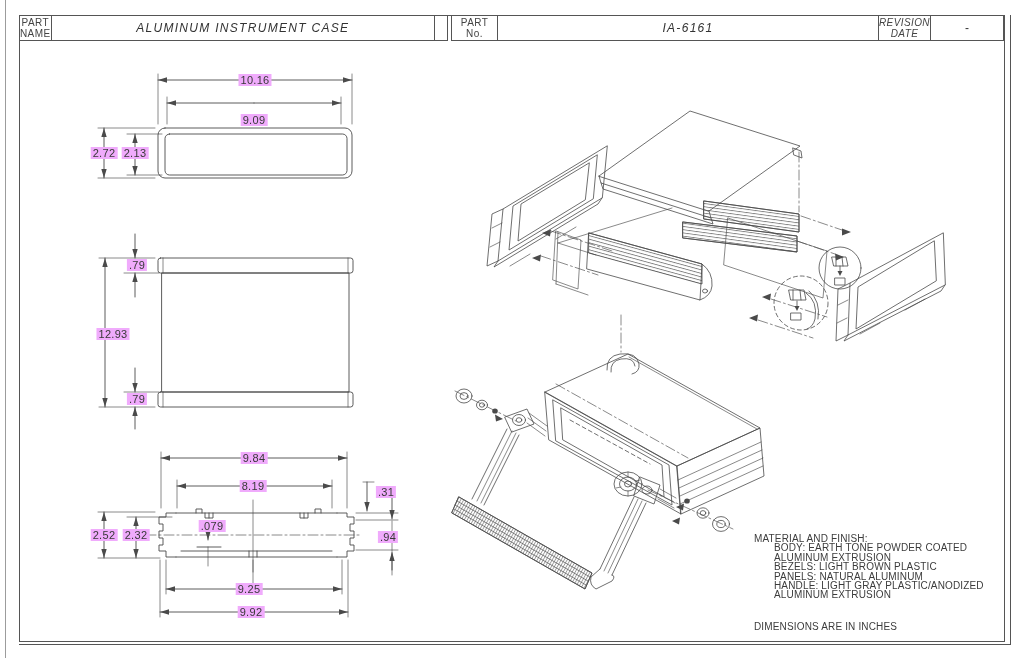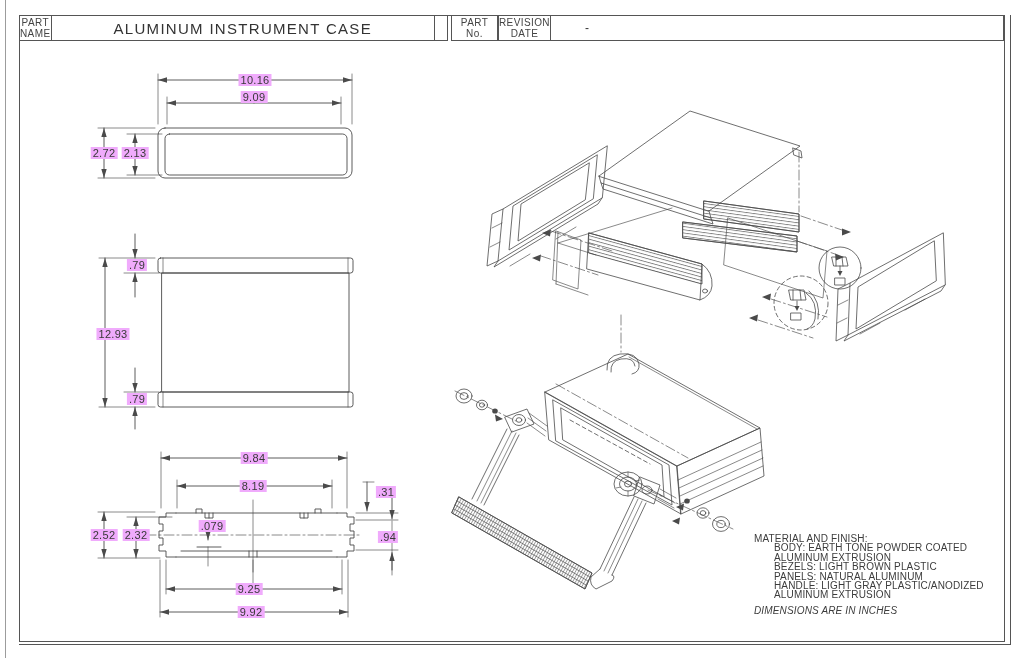--- a/index.html
+++ b/index.html
@@ -7,34 +7,34 @@
          font-family:"Liberation Sans",sans-serif;color:#3c3c3c;overflow:hidden;}
   .paper-edge{position:absolute;left:5px;top:0;width:1px;height:658px;background:#9c9c9c;}
   .frame{position:absolute;left:19px;top:15px;width:984px;height:625px;border:1px solid #555;}
   .frame2r{position:absolute;left:1010px;top:15px;width:1px;height:630px;background:#555;}
   .frame2b{position:absolute;left:19px;top:644px;width:992px;height:1px;background:#555;}
   .tb{position:absolute;top:15px;height:26px;border:1px solid #555;display:flex;background:#fff;box-sizing:border-box;}
   .tb-left{left:19px;width:429px;}
   .tb-right{left:451px;width:553px;}
   .tb .cell{display:flex;align-items:center;justify-content:center;box-sizing:border-box;height:100%;}
   .tb .lab{flex-direction:column;font-size:10px;line-height:1.12;letter-spacing:.4px;color:#444;}
-  .tb .val{flex:1;font-size:15px;letter-spacing:1.3px;color:#333;}
+  .tb .val{flex:1;font-size:12px;letter-spacing:1.3px;color:#333;font-style:italic;}
   .tb .bR{border-right:1px solid #555;}
-  .tb .bL{border-left:1px solid #555;} .w13{width:13px;} .w46{width:46px;} .w52{width:52px;} .w73{width:73px;font-size:12px;color:#333;}
+  .tb .bL{border-left:1px solid #555;} .w13{width:13px;} .w46{width:46px;} .w52{width:52px;font-style:italic;} .w73{width:73px;font-size:12px;color:#333;}
   svg.art{position:absolute;left:0;top:0;}
   g.ink{stroke:#4a4a4a;fill:none;stroke-width:.9;stroke-linecap:round;stroke-linejoin:round;}
   .thin{stroke-width:.65;}
   .dash{stroke-dasharray:10 3 2 3;stroke-width:.65;}
   .dsh2{stroke-dasharray:4 3;stroke-width:.8;}
   .fil{fill:#4a4a4a;stroke:none;}
   .dim{position:absolute;transform:translate(-50%,-50%);font-size:11px;letter-spacing:.3px;
        background:#f0abfc;padding:0 2px;white-space:nowrap;color:#383838;}
   .notes{position:absolute;left:754px;top:534px;font-size:10px;line-height:9.4px;letter-spacing:.15px;color:#3c3c3c;}
   .notes .ind{margin-left:20px;}
-  .notes .units{margin-top:6px;font-style:italic;}
+  .notes .units{margin-top:22px;}
 </style>
 </head>
 <body>
 
 <div class="sheet">
   <div class="paper-edge"></div>
   <div class="frame"></div>
   <div class="frame2r"></div>
   <div class="frame2b"></div>
 
@@ -44,20 +44,21 @@
       <span>NAME</span>
     </div>
     <div class="cell val">ALUMINUM INSTRUMENT CASE</div>
     <div class="cell w13 bL"></div>
   </div>
   <div class="tb tb-right">
     <div class="cell lab w46 bR">
       <span>PART</span>
       <span>No.</span>
     </div>
+    <div class="cell val">IA-6161</div>
     <div class="cell lab w52 bL">
       <span>REVISION</span>
       <span>DATE</span>
     </div>
     <div class="cell w73 bL">-</div>
   </div>
 
   <svg class="art" width="1024" height="661" viewBox="0 0 1024 661">
     <defs>
       <marker id="ah" markerUnits="userSpaceOnUse" markerWidth="11" markerHeight="8" refX="9.5" refY="3.5" orient="auto">
@@ -248,21 +249,21 @@
         <polygon class="fil" points="672,521 680,517.5 679,524.5"></polygon>
         <ellipse cx="703" cy="513" rx="6" ry="5.2"></ellipse>
         <ellipse cx="703" cy="513" rx="2.8" ry="2.4"></ellipse>
         <ellipse cx="721" cy="524" rx="8.5" ry="7.4"></ellipse>
         <ellipse cx="721" cy="524" rx="4.2" ry="3.6"></ellipse>
       </g>
     </g>
   </svg>
 
   <span class="dim" style="left:255px;top:80px">10.16</span>
-  <span class="dim" style="left:254px;top:97px">9.09</span>
+  <span class="dim" style="left:254px;top:120px">9.09</span>
   <span class="dim" style="left:104px;top:153px">2.72</span>
   <span class="dim" style="left:135px;top:153px">2.13</span>
 
   <span class="dim" style="left:137px;top:265px">.79</span>
   <span class="dim" style="left:113px;top:334px">12.93</span>
   <span class="dim" style="left:137px;top:399px">.79</span>
 
   <span class="dim" style="left:254px;top:458px">9.84</span>
   <span class="dim" style="left:253px;top:486px">8.19</span>
   <span class="dim" style="left:386px;top:492px">.31</span>

